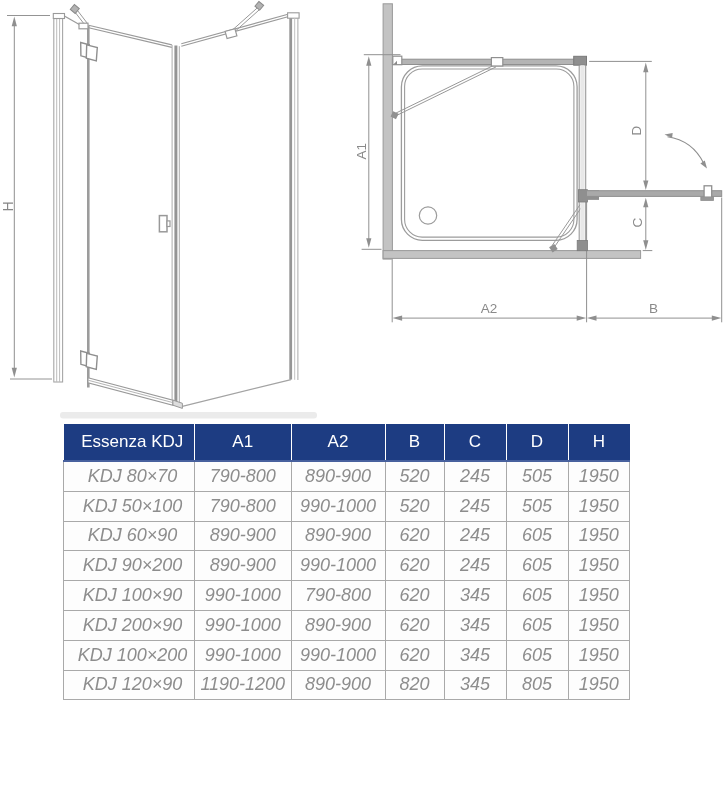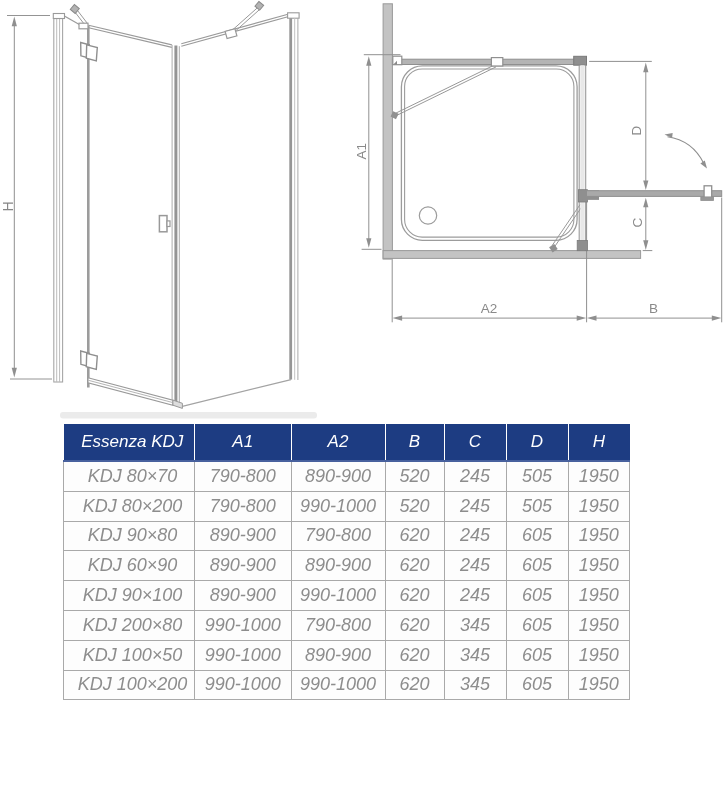--- a/index.html
+++ b/index.html
@@ -1,20 +1,20 @@
 <!DOCTYPE html>
 <html><head>
 <meta charset="utf-8">
 <style>
 html,body{margin:0;padding:0;background:#ffffff;}
 body{width:728px;height:791px;position:relative;overflow:hidden;font-family:"Liberation Sans",sans-serif;}
 #draw{position:absolute;left:0;top:0;}
 #tbl{position:absolute;left:63px;top:424px;border-collapse:collapse;table-layout:fixed;width:566px;}
 #tbl td,#tbl th{padding:0;text-align:center;vertical-align:middle;overflow:hidden;}
-#tbl th{background:#1d3c82;color:#ffffff;font-style:italic;font-weight:normal;font-size:17px;border-right:1px solid rgba(255,255,255,0.7);height:36px;}
+#tbl th{background:#1d3c82;color:#ffffff;font-weight:normal;font-size:17px;border-right:1px solid rgba(255,255,255,0.7);height:36px;}
 #tbl th:last-child{border-right:none;}
 #tbl td:first-child,#tbl th:first-child{padding-left:7px;}
 #tbl td{color:#8d8d8d;font-style:italic;font-size:18px;border:1px solid #a9a9a9;height:28.8px;background:#fdfdfd;}
 #tbl tr.hd{border-bottom:2px solid #48619e;}
 </style>
 </head>
 <body>
 <svg id="draw" width="728" height="422" viewBox="0 0 728 422">
 
 <g stroke-linecap="butt" fill="none">
@@ -169,76 +169,76 @@
 <tr>
         <td>KDJ 80×70</td>
         <td>790-800</td>
         <td>890-900</td>
         <td>520</td>
         <td>245</td>
         <td>505</td>
         <td>1950</td>
       </tr>
 <tr>
-        <td>KDJ 80×200</td>
+        <td>KDJ 50×100</td>
         <td>790-800</td>
         <td>990-1000</td>
         <td>520</td>
         <td>245</td>
         <td>505</td>
         <td>1950</td>
       </tr>
 <tr>
-        <td>KDJ 90×80</td>
-        <td>890-900</td>
+        <td>KDJ 60×90</td>
+        <td>890-900</td>
+        <td>890-900</td>
+        <td>620</td>
+        <td>245</td>
+        <td>605</td>
+        <td>1950</td>
+      </tr>
+<tr>
+        <td>KDJ 90×200</td>
+        <td>890-900</td>
+        <td>990-1000</td>
+        <td>620</td>
+        <td>245</td>
+        <td>605</td>
+        <td>1950</td>
+      </tr>
+<tr>
+        <td>KDJ 100×90</td>
+        <td>990-1000</td>
         <td>790-800</td>
         <td>620</td>
-        <td>245</td>
-        <td>605</td>
-        <td>1950</td>
-      </tr>
-<tr>
-        <td>KDJ 60×90</td>
-        <td>890-900</td>
-        <td>890-900</td>
-        <td>620</td>
-        <td>245</td>
-        <td>605</td>
-        <td>1950</td>
-      </tr>
-<tr>
-        <td>KDJ 90×100</td>
-        <td>890-900</td>
-        <td>990-1000</td>
-        <td>620</td>
-        <td>245</td>
-        <td>605</td>
-        <td>1950</td>
-      </tr>
-<tr>
-        <td>KDJ 200×80</td>
-        <td>990-1000</td>
-        <td>790-800</td>
-        <td>620</td>
-        <td>345</td>
-        <td>605</td>
-        <td>1950</td>
-      </tr>
-<tr>
-        <td>KDJ 100×50</td>
+        <td>345</td>
+        <td>605</td>
+        <td>1950</td>
+      </tr>
+<tr>
+        <td>KDJ 200×90</td>
         <td>990-1000</td>
         <td>890-900</td>
         <td>620</td>
         <td>345</td>
         <td>605</td>
         <td>1950</td>
       </tr>
 <tr>
         <td>KDJ 100×200</td>
         <td>990-1000</td>
         <td>990-1000</td>
         <td>620</td>
         <td>345</td>
         <td>605</td>
+        <td>1950</td>
+      </tr>
+<tr>
+        <td>KDJ 120×90</td>
+        <td>1190-1200</td>
+        <td>890-900</td>
+        <td>820</td>
+        <td>345</td>
+        <td>805</td>
         <td>1950</td>
       </tr>
 </tbody>
   </table>
 
 </body></html>

